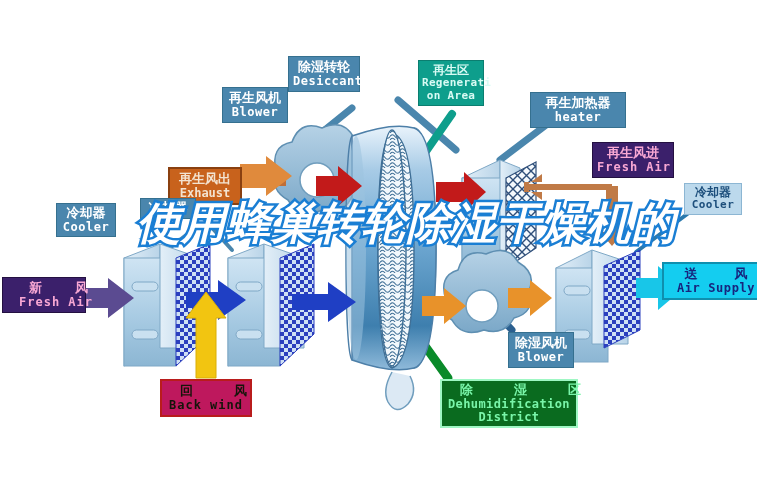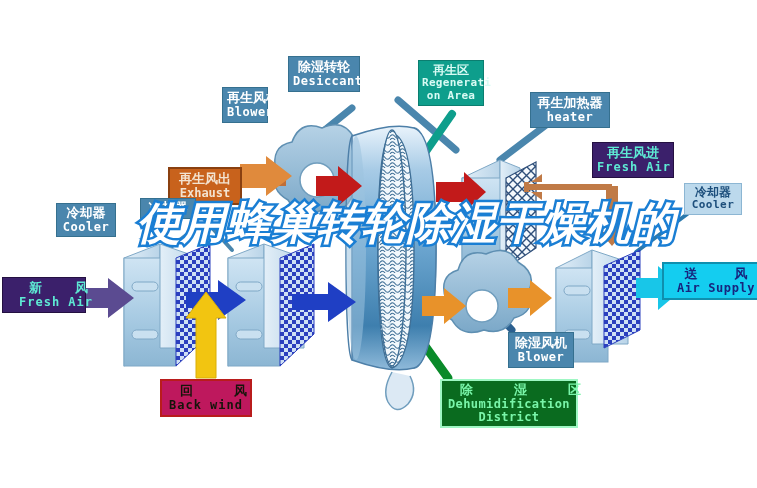--- a/index.html
+++ b/index.html
@@ -22,21 +22,21 @@
   .tag.lblue{background:#bcd9ec;color:#1d4f7c;border:1px solid #8cb6d3;}
   .tag.lblue .cn{font-size:12px;}
   .tag.lblue .en{font-size:11px;letter-spacing:.5px;}
 
   
   .tag.orange{background:#c8621c;color:#f3e3d0;border:2px solid #8a4010;margin-top:15px;}
   .tag.orange .cn{font-size:13px;}
   .tag.orange .en{font-size:12px;}
 
   
-  .tag.purple{background:#3b206b;color:#5eead4;border:1px solid #241041;}
+  .tag.purple{background:#3b206b;color:#f9a8d4;border:1px solid #241041;}
   .tag.purple .cn{font-size:13px;letter-spacing:10px;text-indent:10px;}
   .tag.purple .en{font-size:12px;letter-spacing:1px;}
   .tag.purple.nospread .cn{letter-spacing:0;text-indent:0;}
 
   
   .tag.yellow{background:#be185d;color:#15150a;border:2px solid #b91c1c;}
   .tag.yellow .cn{font-size:13px;letter-spacing:14px;text-indent:14px;}
   .tag.yellow .en{font-size:12px;letter-spacing:1px;}
 
   
@@ -242,21 +242,21 @@
         <polygon points="636,278 658,278 658,266 684,288 658,310 658,298 636,298" fill="#18c6e8"></polygon>
       </g>
     </g>
   </svg>
 
   <div class="tag blue" style="left:288px;top:56px;width:72px;padding:3px 4px;">
     <span class="cn">除湿转轮</span>
     <span class="en">Desiccant</span>
   </div>
 
-  <div class="tag blue" style="left:222px;top:87px;width:46px;padding:3px 4px;">
+  <div class="tag blue" style="left:222px;top:87px;width:66px;padding:3px 4px;">
     <span class="cn">再生风机</span>
     <span class="en">Blower</span>
   </div>
 
   <div class="tag orange" style="left:168px;top:152px;width:74px;padding:3px 4px;">
     <span class="cn">再生风出</span>
     <span class="en">Exhaust</span>
   </div>
 
   <div class="tag blue" style="left:56px;top:203px;width:60px;padding:2px 4px;">
@@ -267,21 +267,21 @@
   <div class="tag blue" style="left:140px;top:198px;width:56px;padding:2px 4px;">
     <span class="cn">冷却器</span>
   </div>
 
   <div class="tag teal" style="left:418px;top:53px;width:66px;padding:3px 3px;">
     <span class="cn">再生区</span>
     <span class="en">Regenerati</span>
     <span class="en">on Area</span>
   </div>
 
-  <div class="tag blue" style="left:530px;top:92px;width:80px;padding:3px 4px;">
+  <div class="tag blue" style="left:530px;top:92px;width:96px;padding:3px 4px;">
     <span class="cn">再生加热器</span>
     <span class="en">heater</span>
   </div>
 
   <div class="tag purple nospread" style="left:592px;top:142px;width:82px;padding:3px 4px;">
     <span class="cn">再生风进</span>
     <span class="en">Fresh Air</span>
   </div>
 
   <div class="tag lblue" style="left:684px;top:183px;width:58px;padding:2px 4px;">

